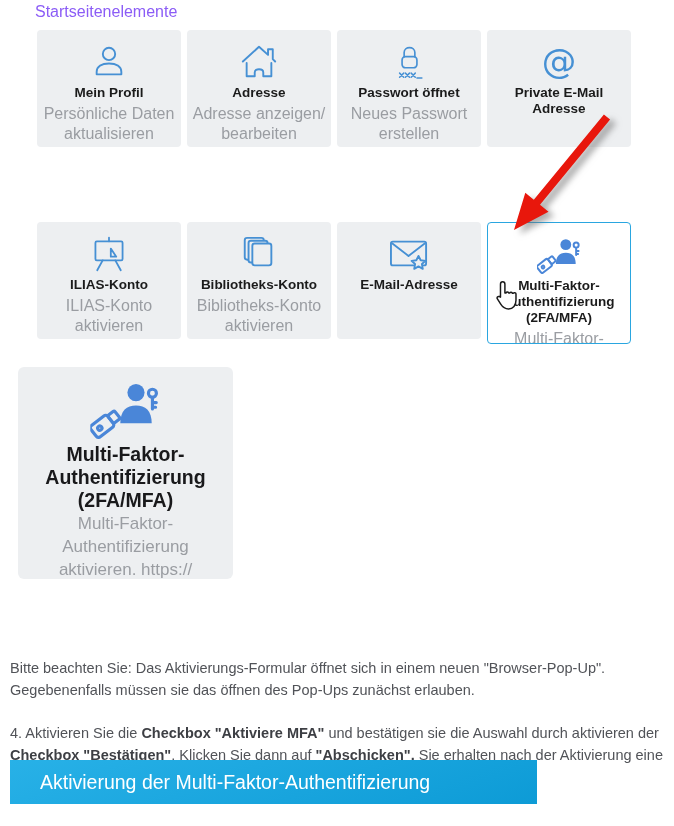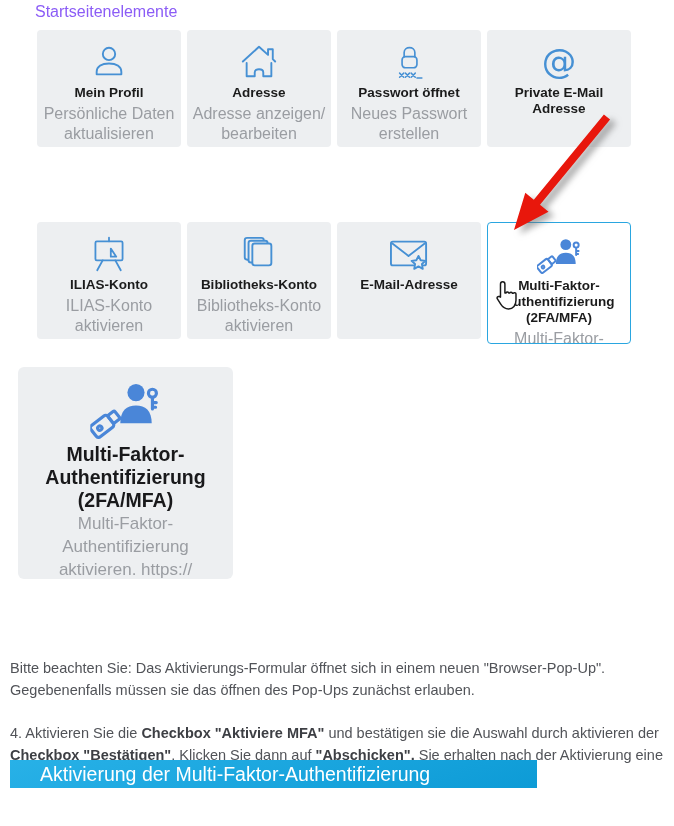--- a/index.html
+++ b/index.html
@@ -18,21 +18,21 @@
   .tile-title{font-size:13.5px;font-weight:700;color:#1b1b1b;line-height:16px;white-space:pre-line;}
   .tile-sub{font-size:16px;color:#9a9da2;line-height:20px;margin-top:3px;white-space:pre-line;}
   .big-tile{position:absolute;left:18px;top:367px;width:215px;height:212px;background:#edeff1;
         border-radius:6px;text-align:center;padding-top:10px;box-sizing:border-box;overflow:hidden;}
   .big-icon{height:64px;display:flex;align-items:center;justify-content:center;}
   .big-title{font-size:19.5px;font-weight:700;color:#19191b;line-height:23px;margin-top:2px;white-space:pre-line;}
   .big-sub{font-size:17px;color:#9a9da2;line-height:23px;white-space:pre-line;}
   .bodytext{position:absolute;left:10px;top:628px;width:660px;font-size:14.5px;line-height:21.5px;color:#515358;margin-top:30px;}
   .bodytext p{margin:0 0 22px 0;}
   .bodytext b{color:#3d3f44;}
-  .banner{position:absolute;left:10px;top:760px;width:527px;height:28px;
+  .banner{position:absolute;left:10px;top:760px;width:527px;height:44px;
         background:linear-gradient(160deg,#28b1e7,#0d9bd6);color:#ffffff;font-size:19.5px;
         display:flex;align-items:center;padding-left:30px;box-sizing:border-box;cursor:pointer;}
   .arrow-overlay{position:absolute;left:495px;top:90px;width:150px;height:158px;pointer-events:none;}
   .arrow-overlay polygon{filter:drop-shadow(6px 4px 3px rgba(110,110,110,0.55));}
   .cursor-overlay{position:absolute;left:492px;top:280px;width:30px;height:32px;pointer-events:none;}
   .defs-hidden{position:absolute;width:0;height:0;overflow:hidden;}
 </style>
 </head>
 <body>
 

